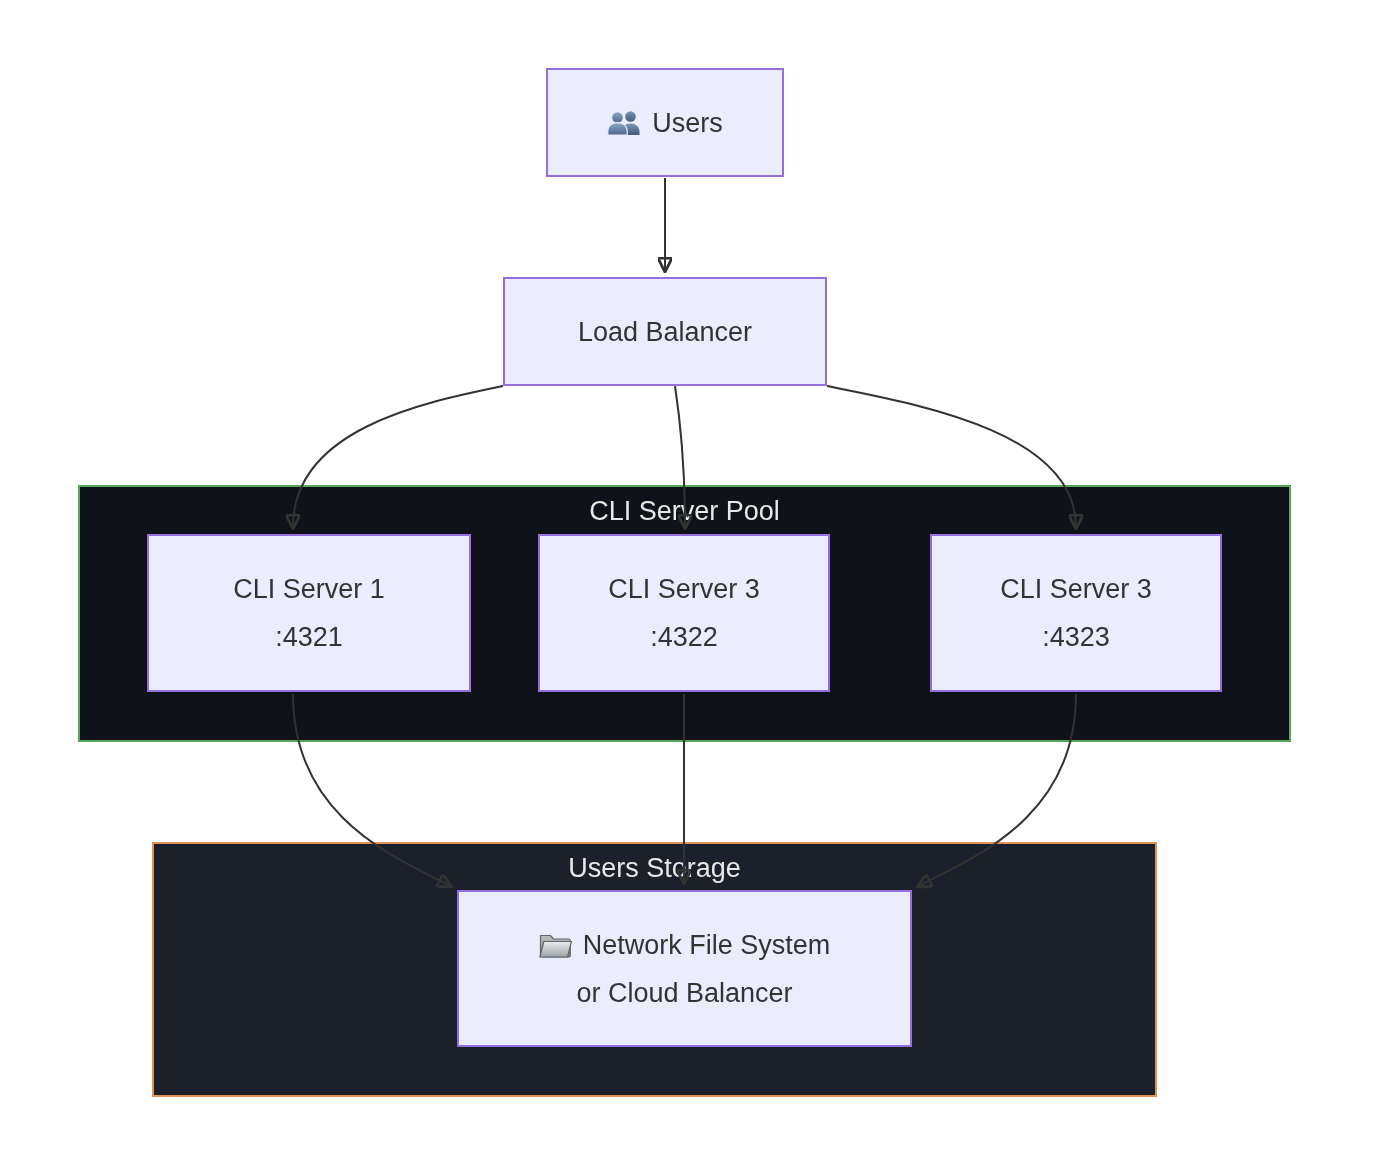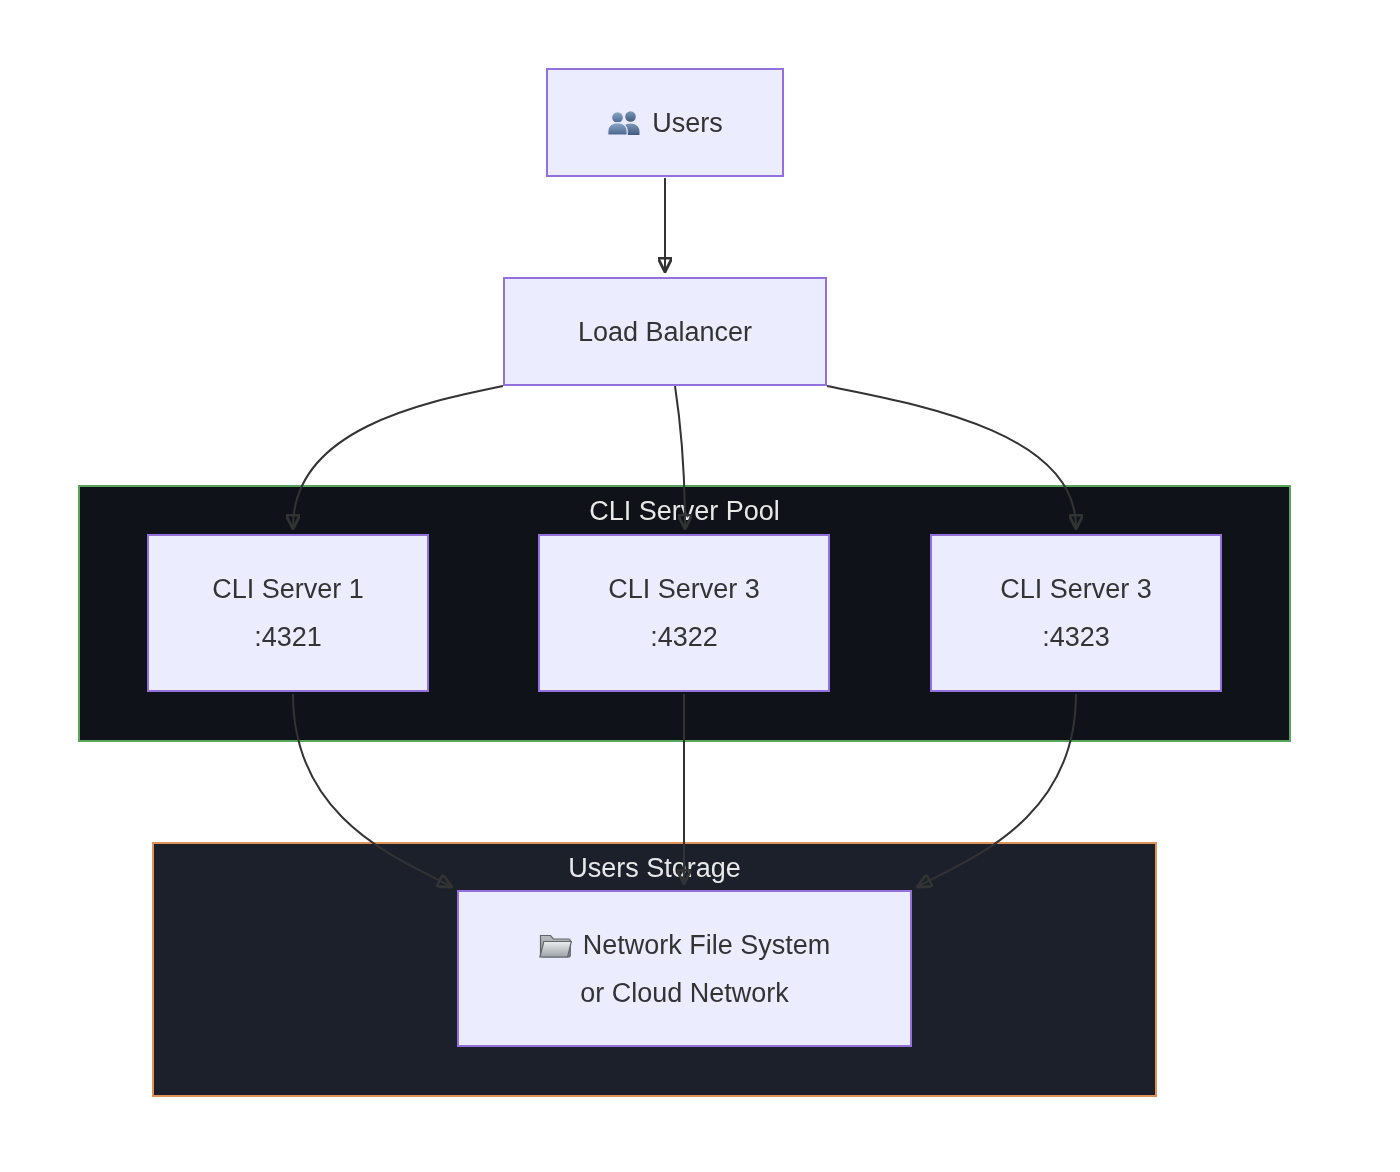--- a/index.html
+++ b/index.html
@@ -36,21 +36,21 @@
   .edges{position:absolute;left:0;top:0;width:1400px;height:1172px;pointer-events:none;}
   .edges path{fill:none;stroke:var(--edge);stroke-width:2px;}
   .node{
     position:absolute;background:var(--node-fill);border:2px solid var(--node-border);
     color:var(--node-text);font-size:27px;line-height:48px;
     display:flex;flex-direction:column;align-items:center;justify-content:center;
     text-align:center;
   }
   .node-users{left:546px;top:68px;width:238px;height:109px;}
   .node-lb{left:503px;top:277px;width:324px;height:109px;}
-  .node-s1{left:147px;top:534px;width:282px;height:158px;}
+  .node-s1{left:147px;top:534px;width:324px;height:158px;}
   .node-s2{left:538px;top:534px;width:292px;height:158px;}
   .node-s3{left:930px;top:534px;width:292px;height:158px;justify-content:center;}
   .node-nfs{left:457px;top:890px;width:455px;height:157px;}
   .label-row{display:flex;align-items:center;justify-content:center;gap:11px;}
   .icon{display:inline-flex;align-items:center;justify-content:center;}
   .icon svg{display:block;}
 </style>
 </head>
 <body>
 
@@ -135,16 +135,16 @@
               <stop offset="0" stop-color="#eceeef"></stop>
                 <stop offset="1" stop-color="#9ca2a6"></stop>
             </linearGradient>
           </defs>
           <path d="M1.5 4.5 h10 l3 3.5 h15 a1.8 1.8 0 0 1 1.8 1.8 V24 a2 2 0 0 1 -2 2 H3.5 a2 2 0 0 1 -2 -2 z" fill="url(#fgBack)" stroke="#5f6569" stroke-width="1.2"></path>
           <path d="M0.9 26 L4.8 10.5 H32.4 L28.6 26 z" fill="url(#fgFront)" stroke="#5f6569" stroke-width="1.2"></path>
         </svg>
       </span>
       <span>Network File System</span>
     </div>
-    <div>or Cloud Network</div>
+    <div>or Cloud Balancer</div>
   </div>
 
 </div>
 
 </body></html>

